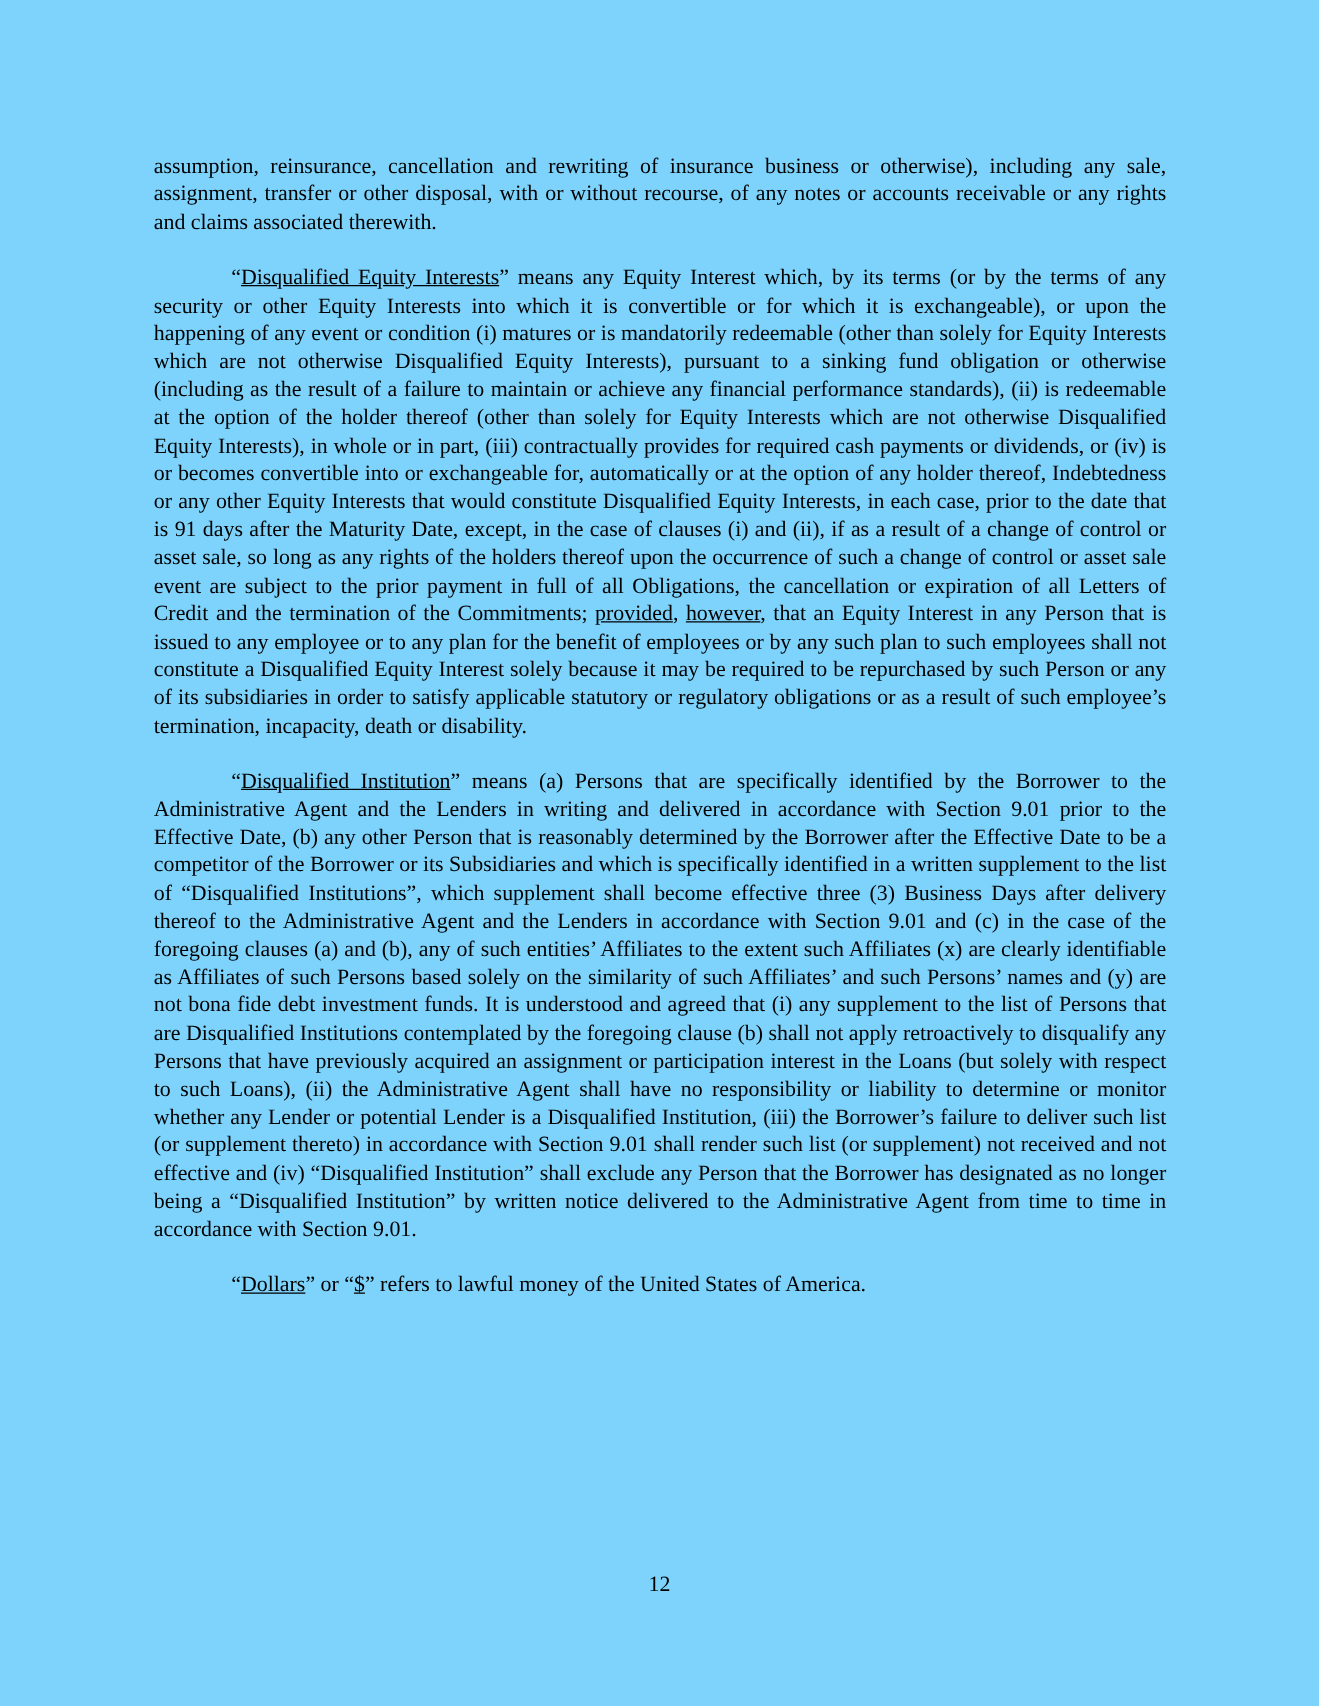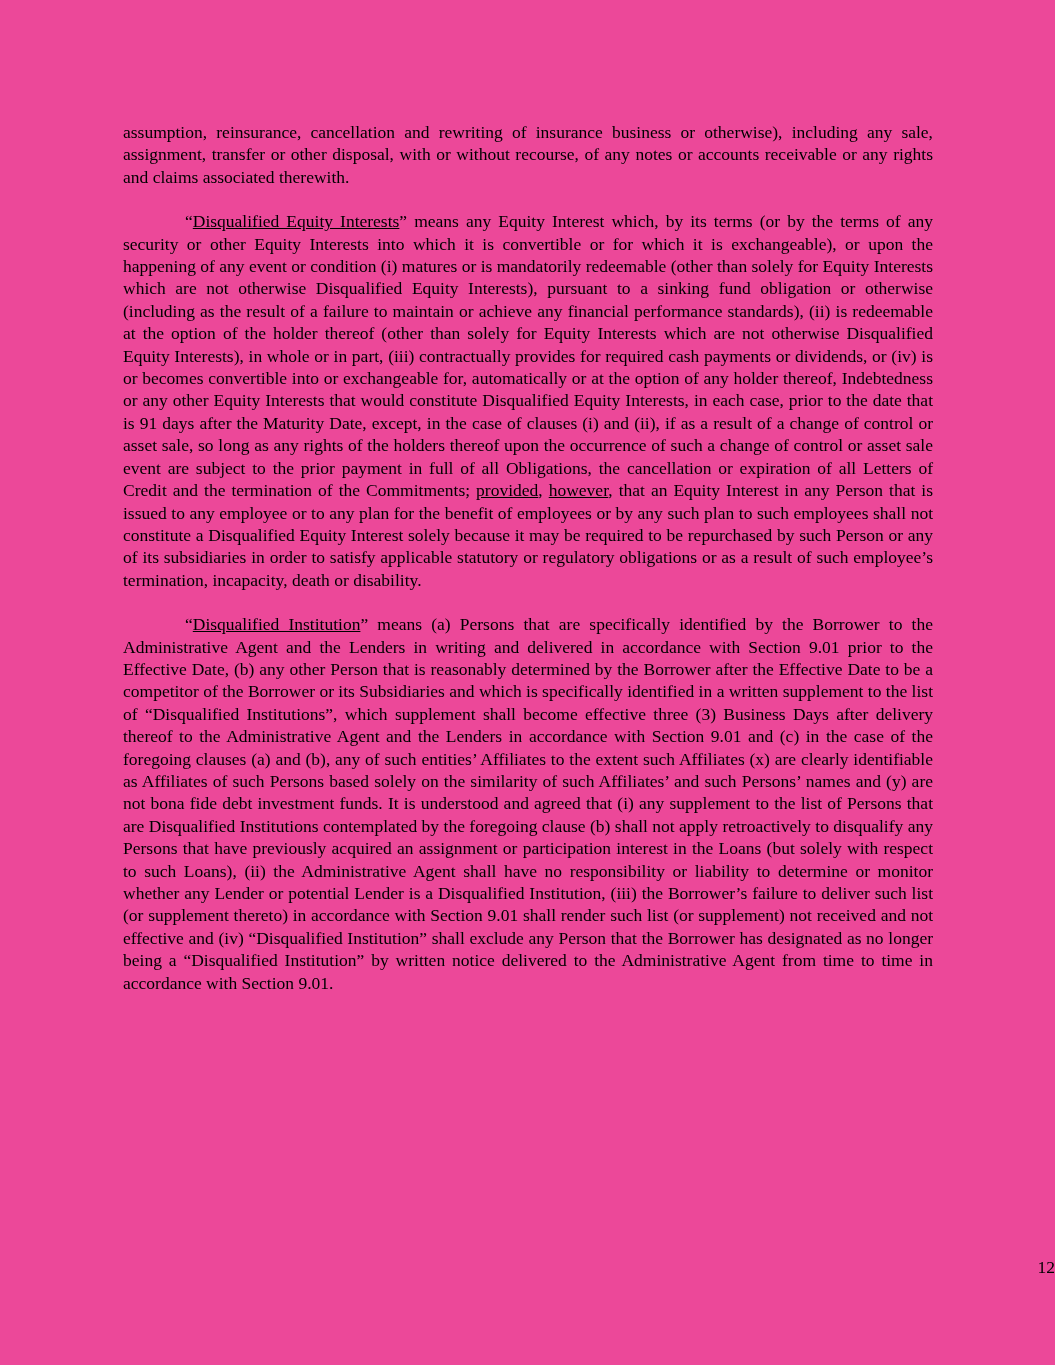--- a/index.html
+++ b/index.html
@@ -4,21 +4,21 @@
 <style>
   html, body {
     margin: 0;
     padding: 0;
     background: #ffffff;
   }
   .page {
     position: relative;
     width: 1055px;
     height: 1365px;
-    background: #ec4899;
+    background: #7dd3fc;
     font-family: "Liberation Serif", "DejaVu Serif", serif;
     font-size: 17.5px;
     line-height: 22.4px;
     color: #000000;
     overflow: hidden;
   }
   .doc-body {
     position: absolute;
     top: 121px;
     left: 123px;
@@ -33,27 +33,28 @@
   }
   .defined-term {
     text-decoration: underline;
     margin-top: 19px;
   }
   .page-number {
     position: absolute;
     top: 1256px;
     left: 0;
     width: 100%;
-    text-align: right;
+    text-align: center;
     font-size: 17.5px;
   }
 </style>
 </head>
 <body>
 
 <div class="page">
   <div class="doc-body" id="doc-body">
       <p class="para"><span>assumption, reinsurance, cancellation and rewriting of insurance business or otherwise), including any sale, assignment, transfer or other disposal, with or without recourse, of any notes or accounts receivable or any rights and claims associated therewith.</span></p>
       <p class="para indent"><span>“</span><span class="defined-term">Disqualified Equity Interests</span><span>” means any Equity Interest which, by its terms (or by the terms of any security or other Equity Interests into which it is convertible or for which it is exchangeable), or upon the happening of any event or condition (i) matures or is mandatorily redeemable (other than solely for Equity Interests which are not otherwise Disqualified Equity Interests), pursuant to a sinking fund obligation or otherwise (including as the result of a failure to maintain or achieve any financial performance standards), (ii) is redeemable at the option of the holder thereof (other than solely for Equity Interests which are not otherwise Disqualified Equity Interests), in whole or in part, (iii) contractually provides for required cash payments or dividends, or (iv) is or becomes convertible into or exchangeable for, automatically or at the option of any holder thereof, Indebtedness or any other Equity Interests that would constitute Disqualified Equity Interests, in each case, prior to the date that is 91 days after the Maturity Date, except, in the case of clauses (i) and (ii), if as a result of a change of control or asset sale, so long as any rights of the holders thereof upon the occurrence of such a change of control or asset sale event are subject to the prior payment in full of all Obligations, the cancellation or expiration of all Letters of Credit and the termination of the Commitments; </span><span class="defined-term">provided</span><span>, </span><span class="defined-term">however</span><span>, that an Equity Interest in any Person that is issued to any employee or to any plan for the benefit of employees or by any such plan to such employees shall not constitute a Disqualified Equity Interest solely because it may be required to be repurchased by such Person or any of its subsidiaries in order to satisfy applicable statutory or regulatory obligations or as a result of such employee’s termination, incapacity, death or disability.</span></p>
       <p class="para indent"><span>“</span><span class="defined-term">Disqualified Institution</span><span>” means (a) Persons that are specifically identified by the Borrower to the Administrative Agent and the Lenders in writing and delivered in accordance with Section 9.01 prior to the Effective Date, (b) any other Person that is reasonably determined by the Borrower after the Effective Date to be a competitor of the Borrower or its Subsidiaries and which is specifically identified in a written supplement to the list of “Disqualified Institutions”, which supplement shall become effective three (3) Business Days after delivery thereof to the Administrative Agent and the Lenders in accordance with Section 9.01 and (c) in the case of the foregoing clauses (a) and (b), any of such entities’ Affiliates to the extent such Affiliates (x) are clearly identifiable as Affiliates of such Persons based solely on the similarity of such Affiliates’ and such Persons’ names and (y) are not bona fide debt investment funds.  It is understood and agreed that (i) any supplement to the list of Persons that are Disqualified Institutions contemplated by the foregoing clause (b) shall not apply retroactively to disqualify any Persons that have previously acquired an assignment or participation interest in the Loans (but solely with respect to such Loans), (ii) the Administrative Agent shall have no responsibility or liability to determine or monitor whether any Lender or potential Lender is a Disqualified Institution, (iii) the Borrower’s failure to deliver such list (or supplement thereto) in accordance with Section 9.01 shall render such list (or supplement) not received and not effective and (iv) “Disqualified Institution” shall exclude any Person that the Borrower has designated as no longer being a “Disqualified Institution” by written notice delivered to the Administrative Agent from time to time in accordance with Section 9.01.</span></p>
+      <p class="para indent"><span>“</span><span class="defined-term">Dollars</span><span>” or “</span><span class="defined-term">$</span><span>” refers to lawful money of the United States of America.</span></p>
     </div>
   <div class="page-number">12</div>
 </div>
 
 </body></html>

